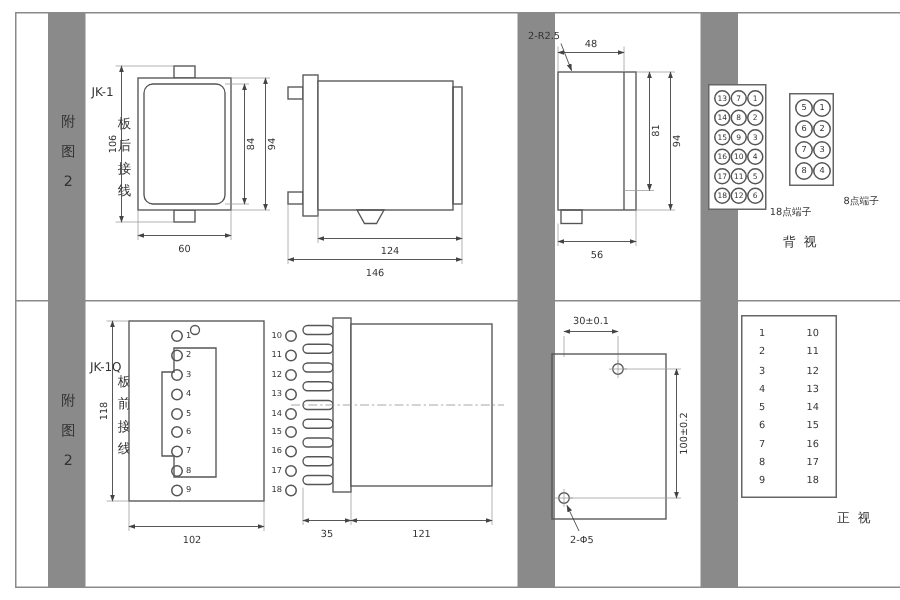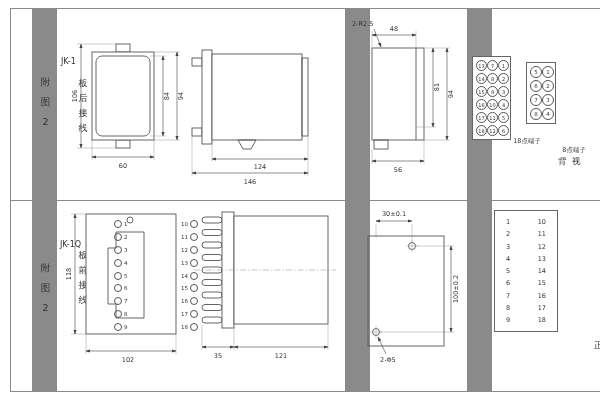--- a/index.html
+++ b/index.html
@@ -7,21 +7,21 @@
           font-family:"DejaVu Sans",sans-serif;color:#333;}
   .abs{position:absolute;padding-left:24px;}
   .outer{left:10px;top:8px;width:577px;height:382px;border:1px solid #8a8a8a;}
   .vline{top:8px;height:384px;width:1px;background:#8a8a8a;}
   .hline{left:10px;top:200px;width:578px;height:1px;background:#8a8a8a;}
   .vstack{display:flex;flex-direction:column;align-items:center;}
   .fig-char{font-size:9.5px;line-height:20px;}
   .wire-char{font-size:9px;line-height:15px;}
   .model{font-size:8px;white-space:nowrap;}
   .lbl{font-size:6.5px;text-align:right;}
-  .viewlbl{font-size:8.5px;white-space:pre;margin-left:36px;}
+  .viewlbl{font-size:8.5px;white-space:pre;}
   svg.draw{position:absolute;overflow:visible;}
   svg text{font-family:"DejaVu Sans",sans-serif;fill:#333;}
   .dim{font-size:6.5px;}
   .ln{stroke:#555;stroke-width:0.9;fill:none;}
   .fillw{stroke:#555;stroke-width:0.9;fill:#fff;}
   .xl{stroke:#999;stroke-width:0.5;}
   .dl{stroke:#444;stroke-width:0.6;fill:none;}
   .cl{stroke:#888;stroke-width:0.5;stroke-dasharray:6 2 1.5 2;}
   .tgrid{display:grid;gap:2px;border:1px solid #666;padding:3px;background:#fff;}
   .tcirc{width:9px;height:9px;border:0.8px solid #555;border-radius:50%;display:flex;
@@ -178,21 +178,21 @@
       <span class="tcirc tcirc8">5</span>
       <span class="tcirc tcirc8">1</span>
       <span class="tcirc tcirc8">6</span>
       <span class="tcirc tcirc8">2</span>
       <span class="tcirc tcirc8">7</span>
       <span class="tcirc tcirc8">3</span>
       <span class="tcirc tcirc8">8</span>
       <span class="tcirc tcirc8">4</span>
     </div>
   <div class="abs lbl" style="left:465px;top:137px;width:52px">18点端子</div>
-  <div class="abs lbl" style="left:522px;top:146px;width:40px">8点端子</div>
+  <div class="abs lbl" style="left:522px;top:130px;width:40px">8点端子</div>
   <div class="abs viewlbl" style="left:498px;top:156px">背  视</div>
 
   <svg class="draw" style="left:64px;top:204px" width="132" height="168">
     <rect class="fillw" x="22" y="10" width="90" height="120"></rect>
     <polygon class="ln" points="52,28 80,28 80,114 52,114 52,100 44,100 44,44 52,44"></polygon>
     <circle class="ln" cx="66" cy="16" r="3"></circle>
 
     <line class="xl" x1="22" y1="10" x2="7" y2="10"></line>
       <line class="xl" x1="22" y1="130" x2="7" y2="130"></line>
     <line class="dl" x1="11" y1="10" x2="11" y2="130" marker-start="url(#arr)" marker-end="url(#arr)"></line>

